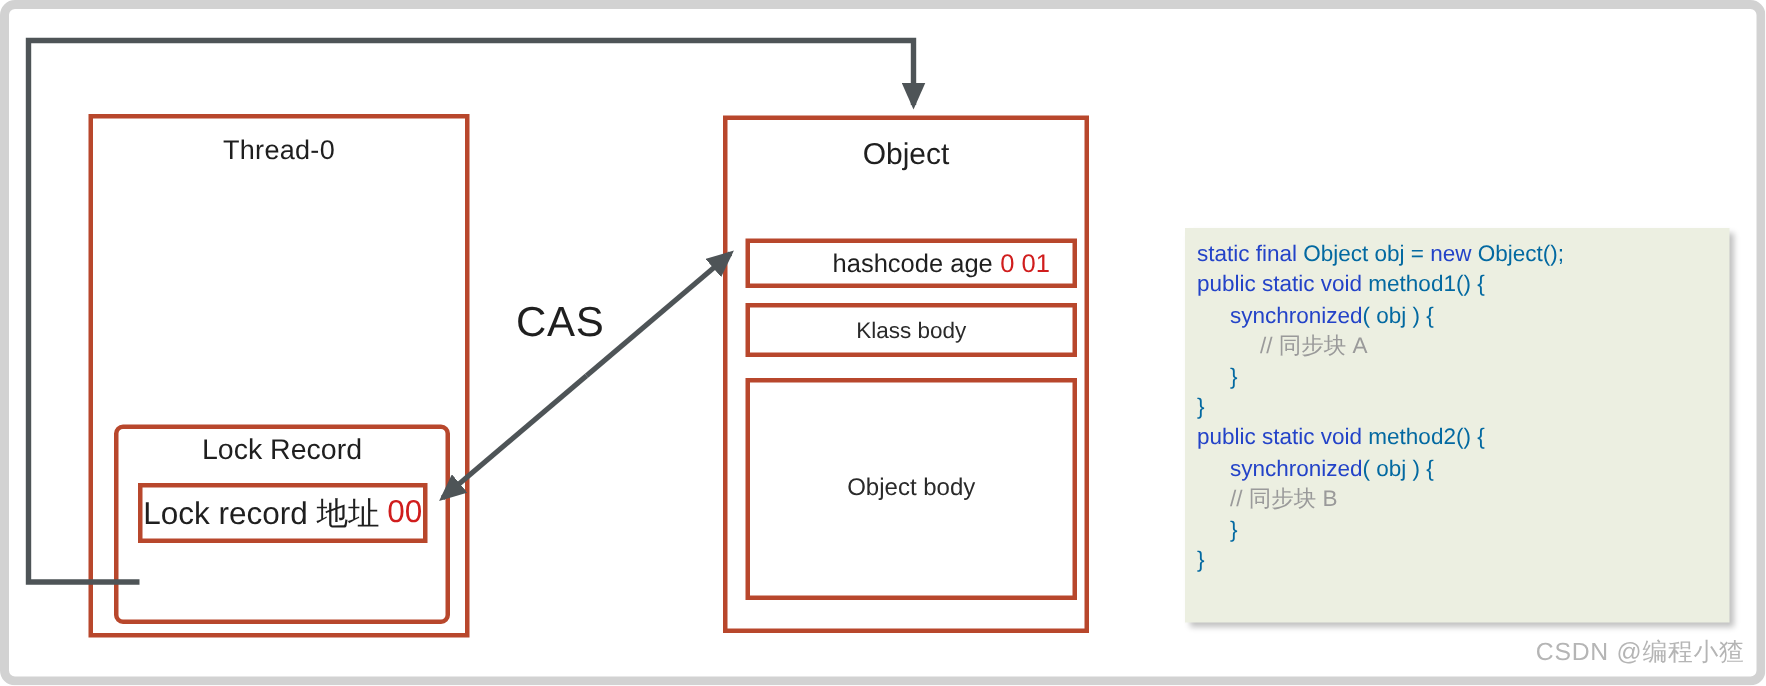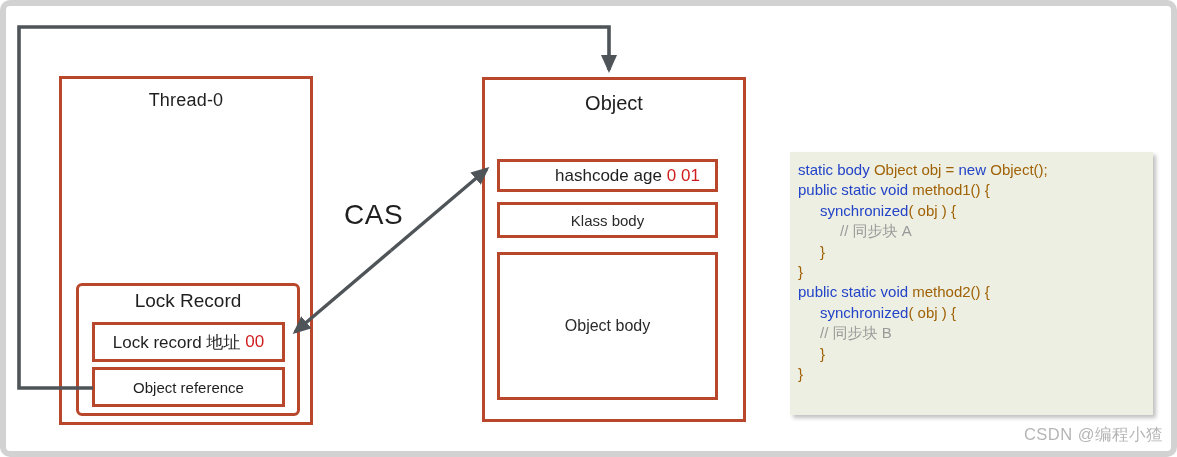--- a/index.html
+++ b/index.html
@@ -19,65 +19,62 @@
   .frame{position:absolute;inset:0;border:6px solid var(--frame);border-radius:10px;pointer-events:none;z-index:5;}
 
   .rbox{position:absolute;box-sizing:border-box;border:3px solid var(--accent);background:#fff;}
 
   
   .thread-box{left:59px;top:76px;width:254px;height:349px;}
   .box-title{display:block;text-align:center;margin-top:11px;font-size:18px;letter-spacing:.2px;}
   .lock-wrap{position:absolute;left:14px;top:204px;width:224px;height:133px;box-sizing:border-box;border:3px solid var(--accent);border-radius:6px;}
   .lock-title{display:block;text-align:center;margin-top:4px;font-size:19px;}
   .addr-box,.ref-box{position:absolute;left:13px;width:193px;height:40px;box-sizing:border-box;border:3px solid var(--accent);display:flex;align-items:center;justify-content:center;white-space:nowrap;}
-  .addr-box{top:36px;font-size:17px;text-align:center;}
+  .addr-box{top:36px;font-size:21px;text-align:center;}
   .ref-box{top:81px;font-size:15px;}
   .red-val{color:var(--red);margin-left:5px;}
 
   
-  .object-box{left:482px;top:77px;width:264px;height:345px;}
+  .object-box{left:482px;top:77px;width:244px;height:345px;}
   .object-title{display:block;text-align:center;margin-top:12px;font-size:20px;}
   .hash-box,.klass-box,.body-box{position:absolute;left:12px;width:221px;box-sizing:border-box;border:3px solid var(--accent);display:flex;align-items:center;justify-content:center;white-space:nowrap;}
   .hash-box{top:79px;height:33px;font-size:17px;padding-left:40px;}
   .klass-box{top:122px;height:36px;font-size:15px;color:#2a2a2a;}
   .body-box{top:172px;height:148px;font-size:16px;color:#2a2a2a;}
 
   .cas-label{position:absolute;left:344px;top:199px;font-size:28px;letter-spacing:.5px;}
 
   
   .code-panel{position:absolute;left:790px;top:152px;width:363px;height:263px;box-sizing:border-box;
     background:var(--codebg);box-shadow:3px 3px 4px #c0c0c0;padding:8px 8px 6px 8px;
     font-size:15px;line-height:20.4px;white-space:nowrap;}
   .code-line{display:block;}
   .indent-0{padding-left:0;}
   .indent-1{padding-left:22px;}
   .indent-2{padding-left:42px;}
   .keyword{color:var(--kw);}
-  .plain{color:#a16207;text-align:right;}
+  .plain{color:#0369a1;text-align:right;}
   .comment{color:var(--comment);}
 
   .watermark{position:absolute;right:14px;top:424px;font-size:16.5px;color:var(--wm);letter-spacing:.5px;z-index:6;}
 
   .arrows{position:absolute;inset:0;pointer-events:none;z-index:4;}
 </style>
 </head>
 <body>
 
 <div class="canvas">
 
   <div class="rbox thread-box">
     <span class="box-title">Thread-0</span>
     <div class="lock-wrap">
       <span class="lock-title">Lock Record</span>
       <div class="addr-box">
         <span>Lock record 地址</span>
         <span class="red-val">00</span>
-      </div>
-      <div class="ref-box">
-        <span>Object reference</span>
       </div>
     </div>
   </div>
 
   <div class="cas-label">CAS</div>
 
   <div class="rbox object-box">
     <span class="object-title">Object</span>
     <div class="hash-box">
       <span>hashcode age</span>
@@ -85,21 +82,21 @@
     </div>
     <div class="klass-box">
       <span>Klass body</span>
     </div>
     <div class="body-box">
       <span>Object body</span>
     </div>
   </div>
 
   <div class="code-panel">
-      <div class="code-line indent-0"><span class="keyword">static body</span><span class="plain"> Object obj = </span><span class="keyword">new</span><span class="plain"> Object();</span></div>
+      <div class="code-line indent-0"><span class="keyword">static final</span><span class="plain"> Object obj = </span><span class="keyword">new</span><span class="plain"> Object();</span></div>
       <div class="code-line indent-0"><span class="keyword">public static void</span><span class="plain"> method1() {</span></div>
       <div class="code-line indent-1"><span class="keyword">synchronized</span><span class="plain">( obj ) {</span></div>
       <div class="code-line indent-2"><span class="comment">// 同步块 A</span></div>
       <div class="code-line indent-1"><span class="plain">}</span></div>
       <div class="code-line indent-0"><span class="plain">}</span></div>
       <div class="code-line indent-0"><span class="keyword">public static void</span><span class="plain"> method2() {</span></div>
       <div class="code-line indent-1"><span class="keyword">synchronized</span><span class="plain">( obj ) {</span></div>
       <div class="code-line indent-1"><span class="comment">// 同步块 B</span></div>
       <div class="code-line indent-1"><span class="plain">}</span></div>
       <div class="code-line indent-0"><span class="plain">}</span></div>

